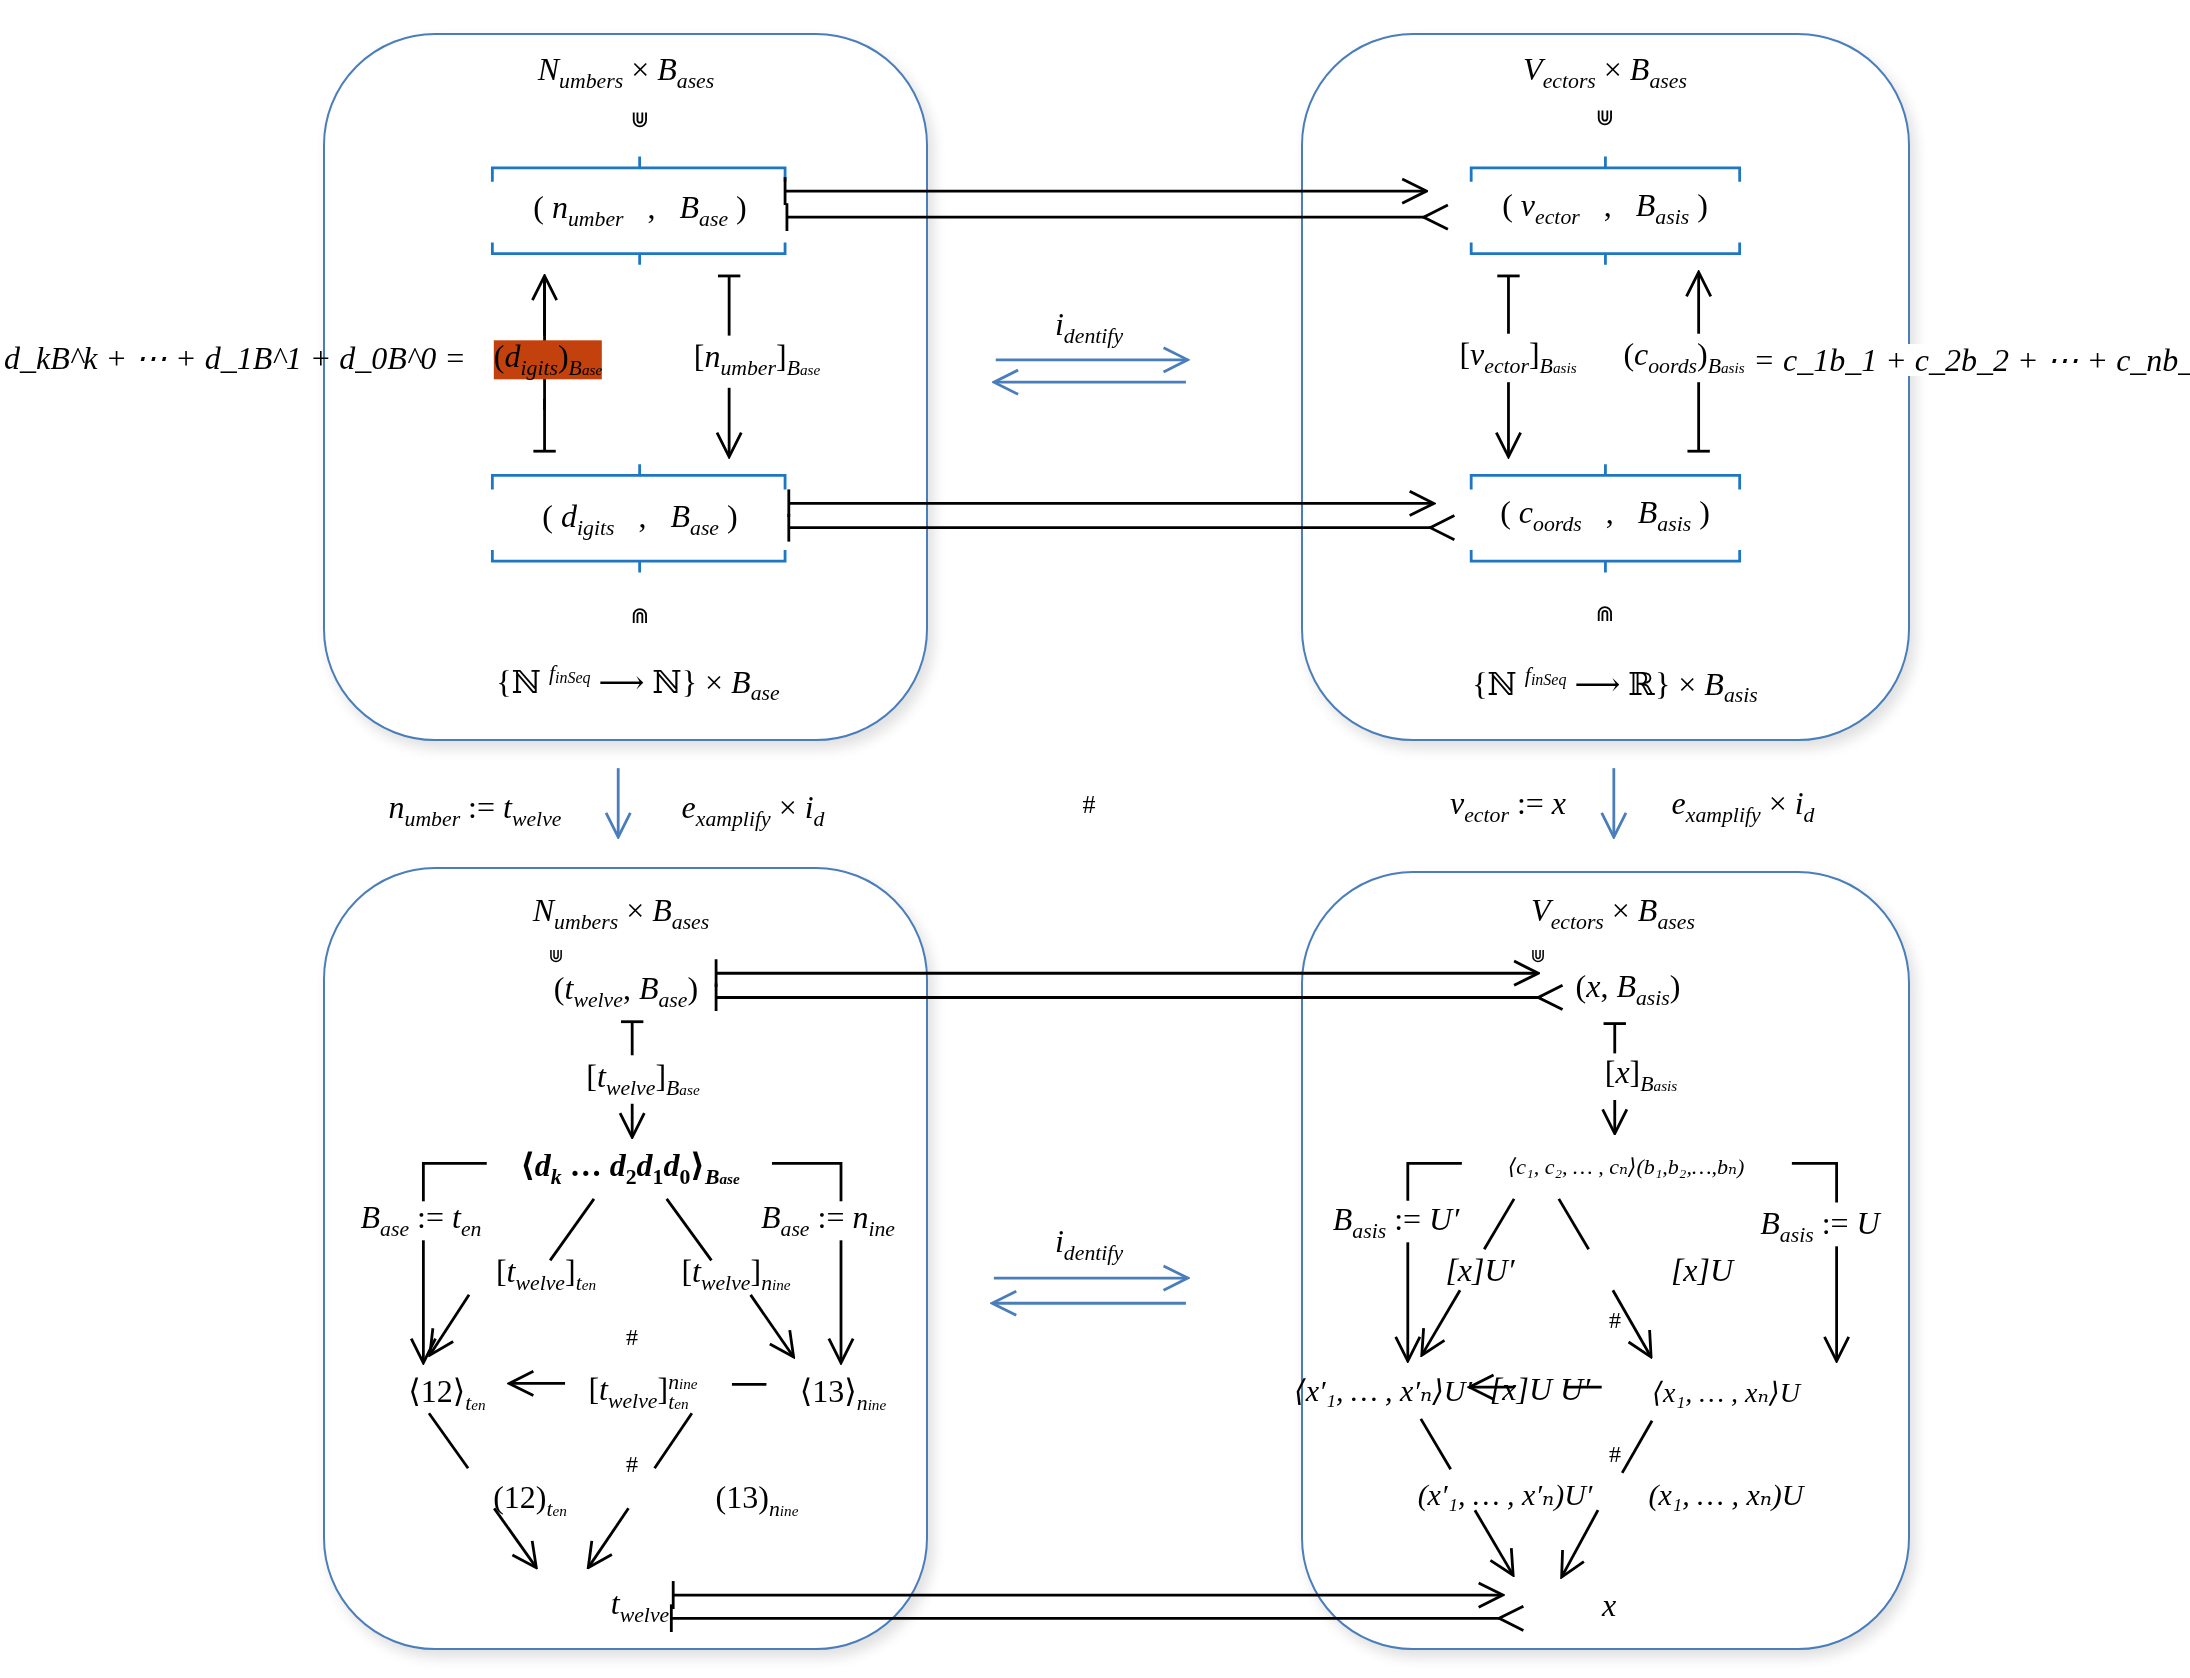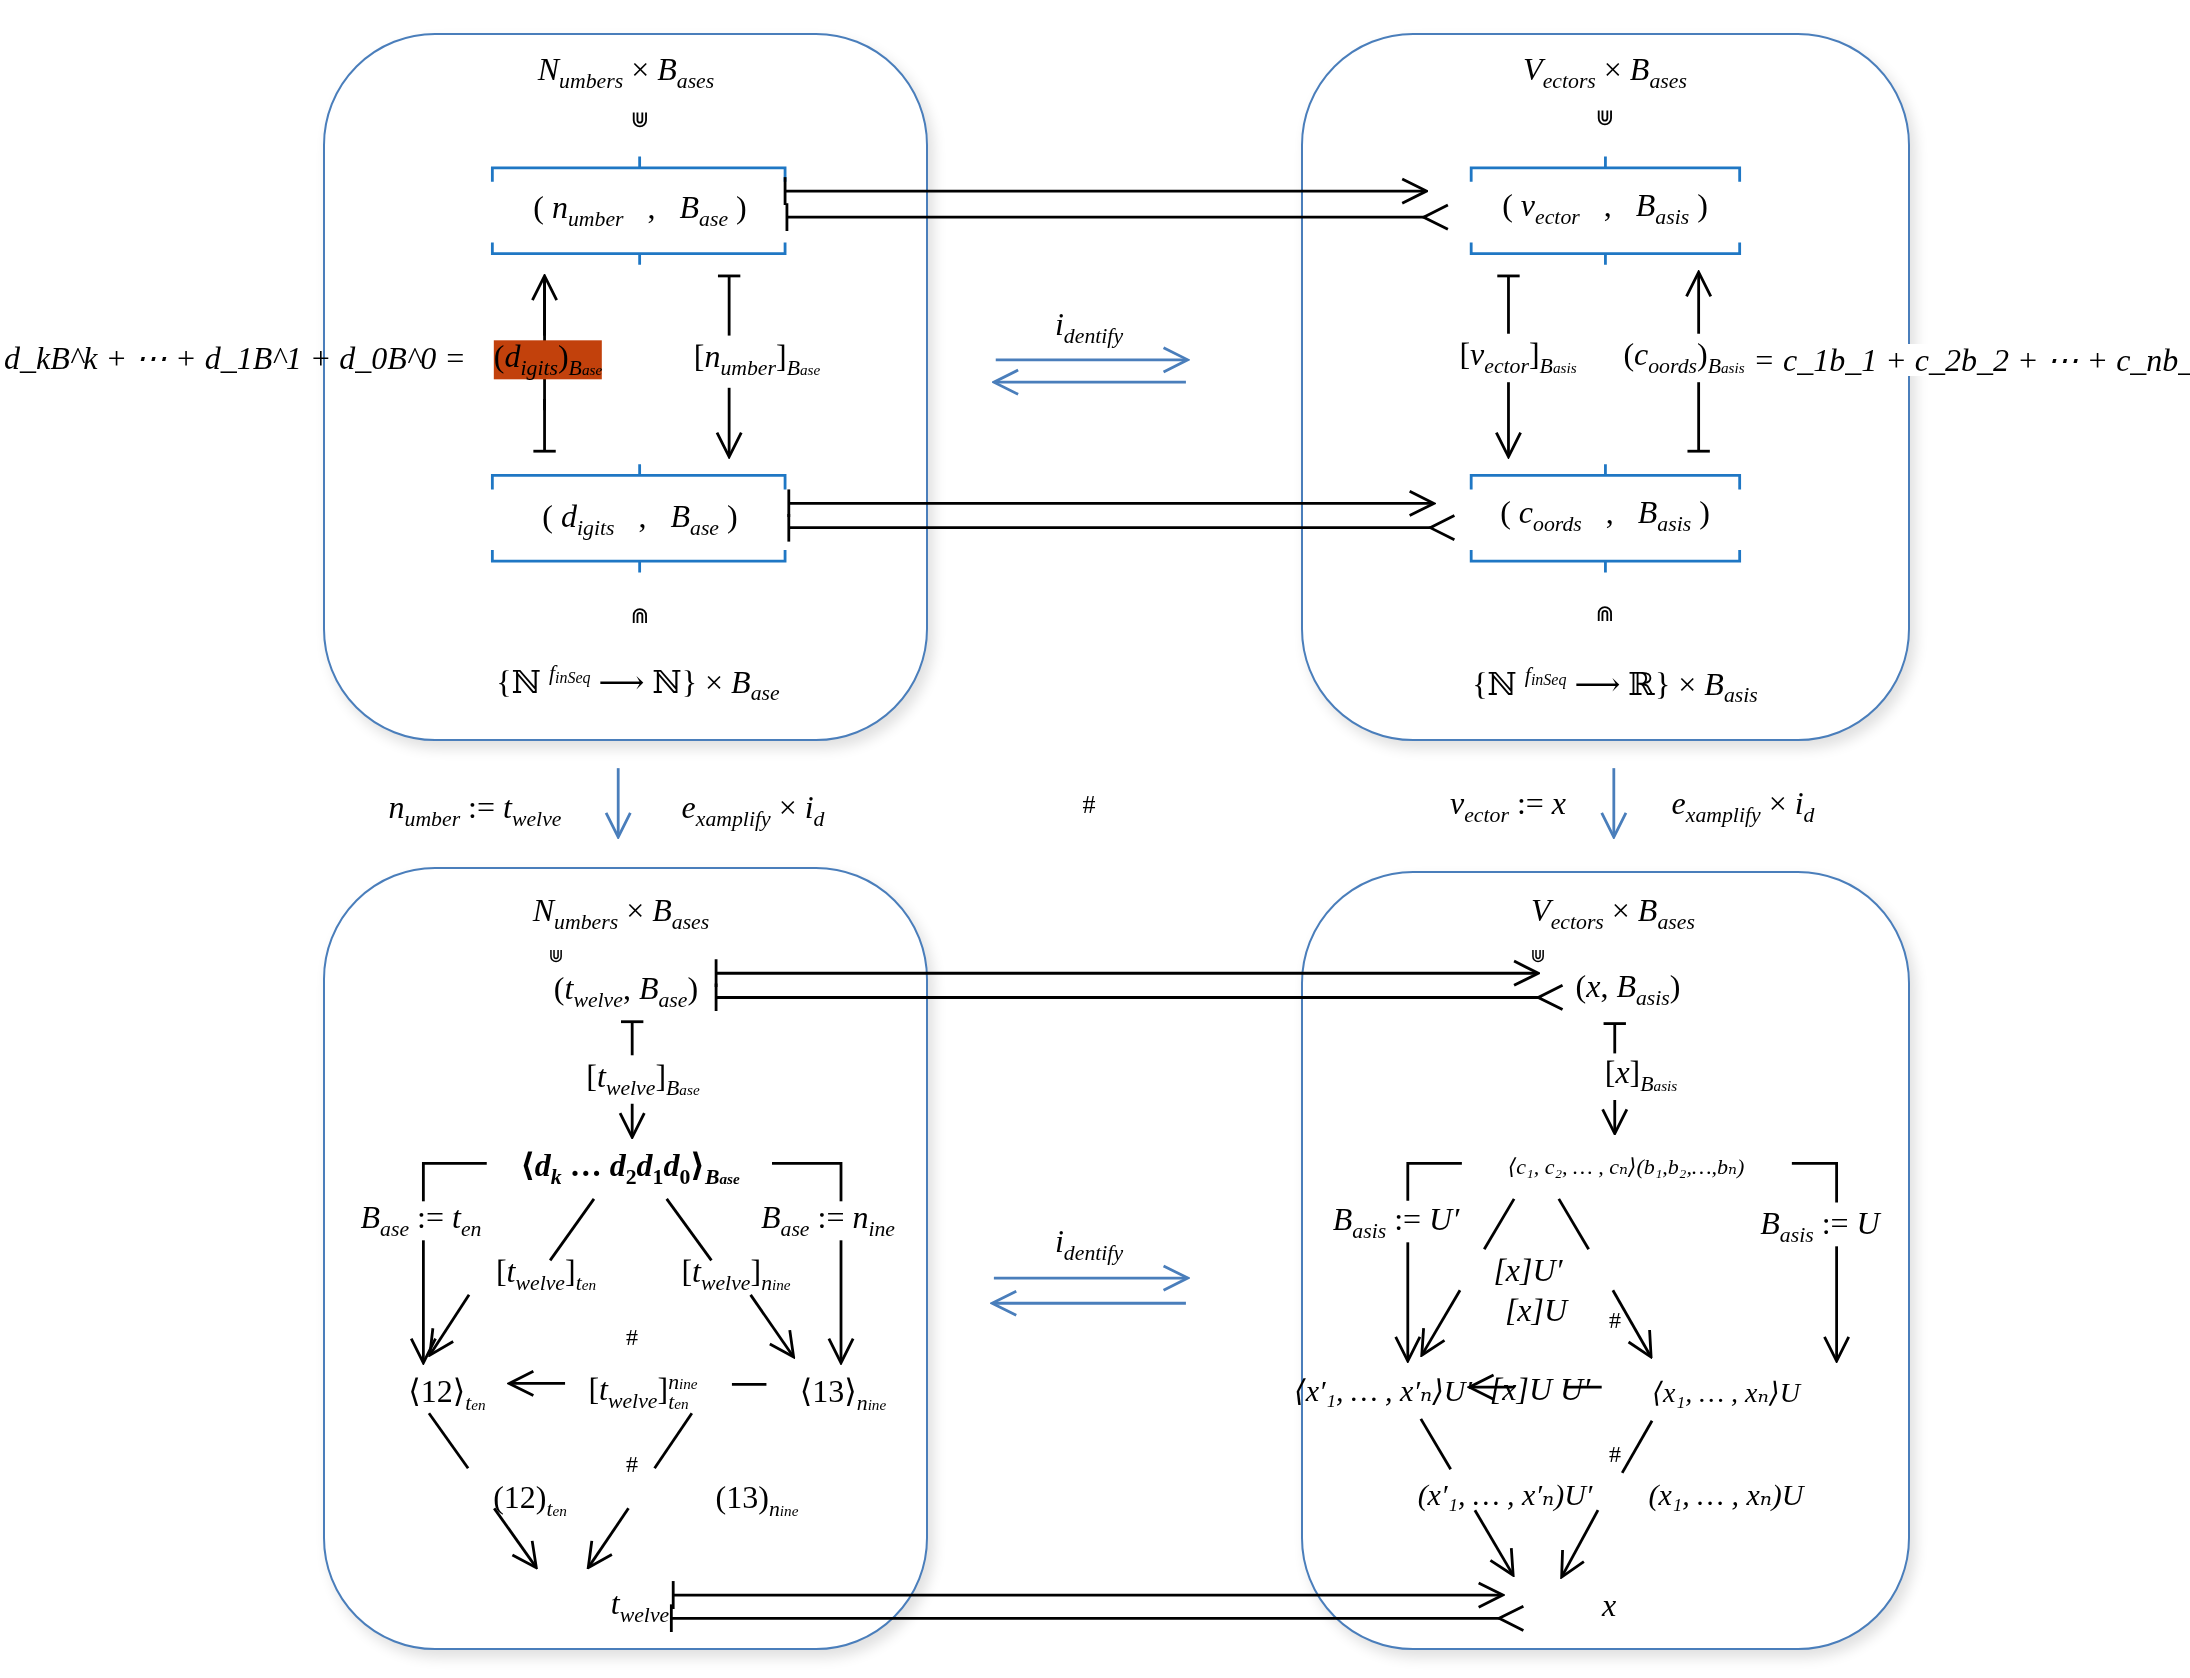--- a/index.html
+++ b/index.html
@@ -247,22 +247,22 @@
 <div class="t" style="left:1641px;top:1076px;">
   <span style="font-style:normal">[</span><span>x</span><span style="font-style:normal">]</span><span class="sub"><span>B</span><span style="font-size:0.7em">asis</span></span>
 </div>
 <div class="t" style="left:1626px;top:1167px;font-size:22px;">⟨c₁, c₂, … , cₙ⟩(b₁,b₂,…,bₙ)</div>
 <div class="t" style="left:1396px;top:1223px;background:#fff;">
   <span>B</span><span class="sub">asis</span><span style="font-style:normal"> := </span><span>U′</span>
 </div>
 <div class="t" style="left:1820px;top:1227px;background:#fff;">
   <span>B</span><span class="sub">asis</span><span style="font-style:normal"> := </span><span>U</span>
 </div>
-<div class="t" style="left:1480px;top:1270px;margin-left:48px;">[x]U′</div>
-<div class="t" style="left:1536px;top:1270px;margin-top:40px;">[x]U</div>
+<div class="t" style="left:1480px;top:1270px;">[x]U′</div>
+<div class="t" style="left:1702px;top:1270px;">[x]U</div>
 <div class="t" style="left:1615px;top:1320px;font-size:24px;font-style:normal;">#</div>
 <div class="t" style="left:1383px;top:1391px;font-size:30px;">⟨x′₁, … , x′ₙ⟩U′</div>
 <div class="t" style="left:1540px;top:1389px;">[x]U U′</div>
 <div class="t" style="left:1726px;top:1393px;font-size:28px;">⟨x₁, … , xₙ⟩U</div>
 <div class="t" style="left:1615px;top:1454px;font-size:24px;font-style:normal;">#</div>
 <div class="t" style="left:1505px;top:1495px;font-size:30px;">(x′₁, … , x′ₙ)U′</div>
 <div class="t" style="left:1726px;top:1495px;font-size:30px;">(x₁, … , xₙ)U</div>
 <div class="t" style="left:1609px;top:1605px;">x</div>
 
 

